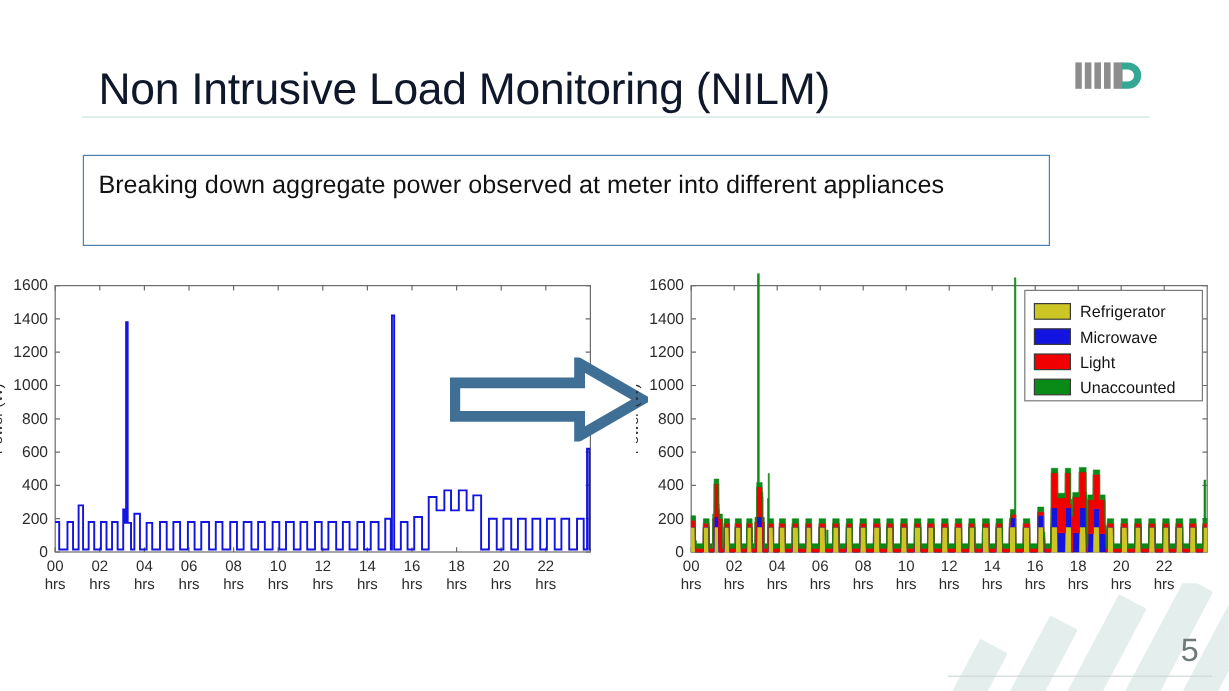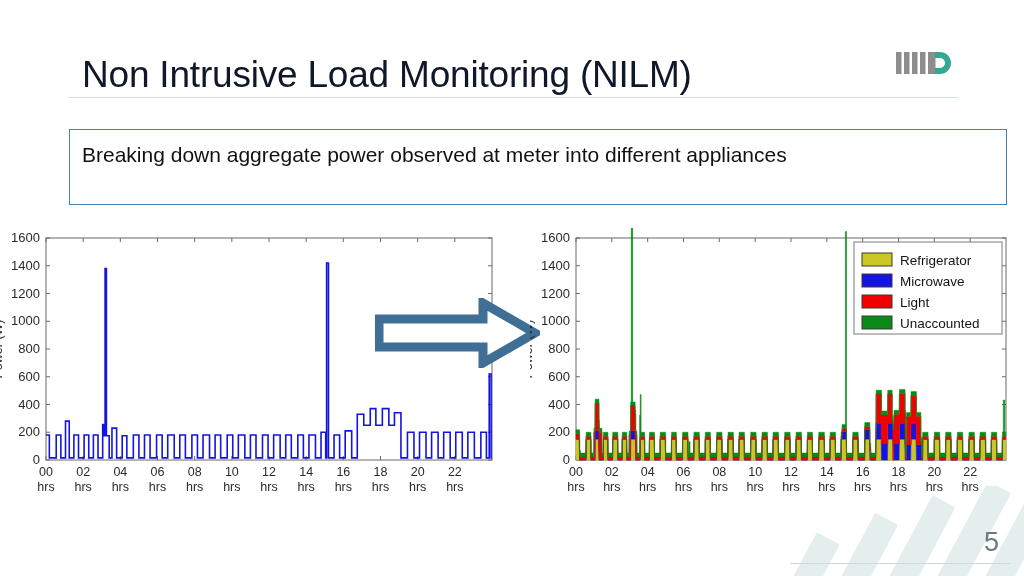--- a/index.html
+++ b/index.html
@@ -64,21 +64,21 @@
     top: 50px;
     width: 58px;
     height: 26px;
   }
 
   
   #callout {
     position: absolute;
     left: 69px;
     top: 129px;
-    width: 938px;
+    width: 806px;
     height: 76px;
     border: 1px solid #4a7fae;
     background: #ffffff;
     box-sizing: border-box;
   }
   #callout-text {
     position: absolute;
     left: 12px;
     top: 8px;
     right: 10px;

